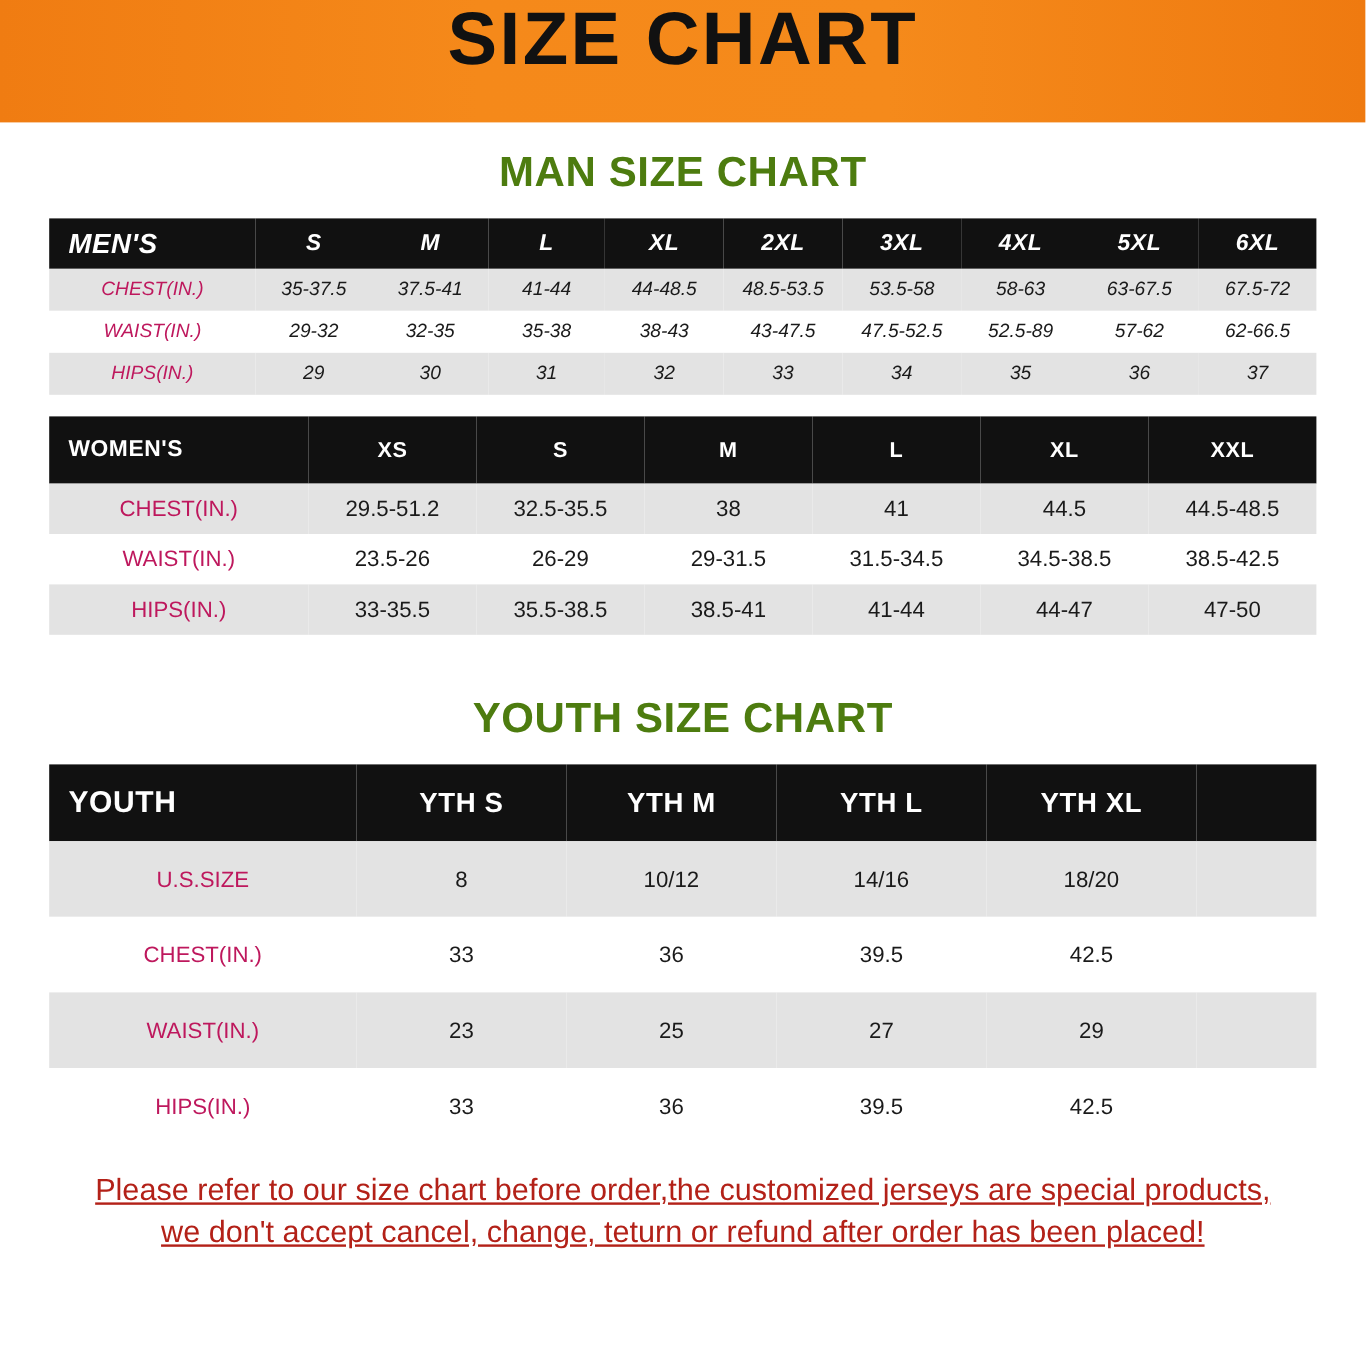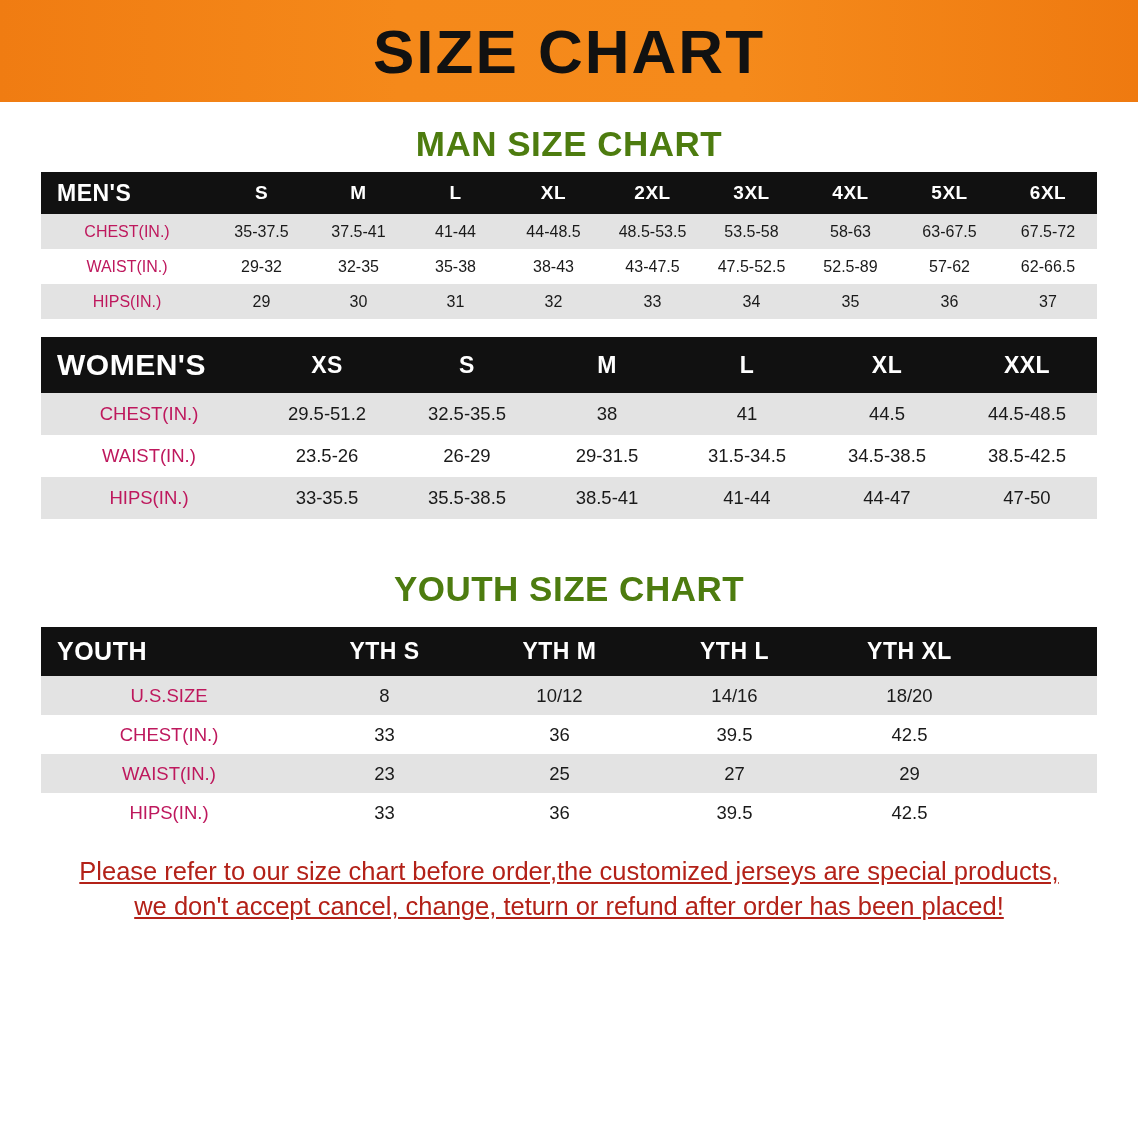--- a/index.html
+++ b/index.html
@@ -18,21 +18,20 @@
     width: 1138px;
     height: 1132px;
     background: #fff;
   }
 
   
   .banner {
     height: 102px;
     background: linear-gradient(90deg, #f07c12 0%, #f5891a 35%, #f58a1b 65%, #ef7a10 100%);
     display: flex;
-    align-items: center;
     justify-content: center;
   }
   .banner-title {
     font-family: "Liberation Sans", sans-serif;
     font-weight: bold;
     font-size: 62px;
     letter-spacing: 2px;
     color: #111111;
     line-height: 1;
     margin-top: 2px;
@@ -88,36 +87,36 @@
   }
   table.size td.rowlabel {
     text-align: center;
     font-size: 16.5px;
     color: #be185d;
   }
   table.size tr.shade td { background: #e3e3e3; }
   table.size tr.plain td { background: #ffffff; }
 
   
-  #men-table { margin-top: 8px; }
+  #men-table { margin-top: 18px; font-style: italic; }
   #men-table tr.head th { font-size: 19px; }
   #men-table tr.head th.label { font-size: 23px; }
   #men-table td { font-size: 16px; }
 
   
   #women-table { margin-top: 18px; }
-  #women-table tr.head th { height: 56px; font-size: 23px; }
-  #women-table tr.head th.label { font-size: 30px; }
+  #women-table tr.head th { height: 56px; font-size: 18px; }
+  #women-table tr.head th.label { font-size: 19px; }
   #women-table td { height: 42px; font-size: 18.5px; }
 
   
   #youth-table { margin-top: 18px; }
-  #youth-table tr.head th { height: 49px; font-size: 23px; }
+  #youth-table tr.head th { height: 64px; font-size: 23px; }
   #youth-table tr.head th.label { font-size: 25px; }
-  #youth-table td { height: 39px; font-size: 18.5px; }
+  #youth-table td { height: 63px; font-size: 18.5px; }
 
   
   .note {
     margin: 22px 34px 0 34px;
     color: #b32118;
     font-size: 25.5px;
     line-height: 1.38;
     text-align: center;
     font-family: "Liberation Sans", sans-serif;
     text-decoration: underline;

